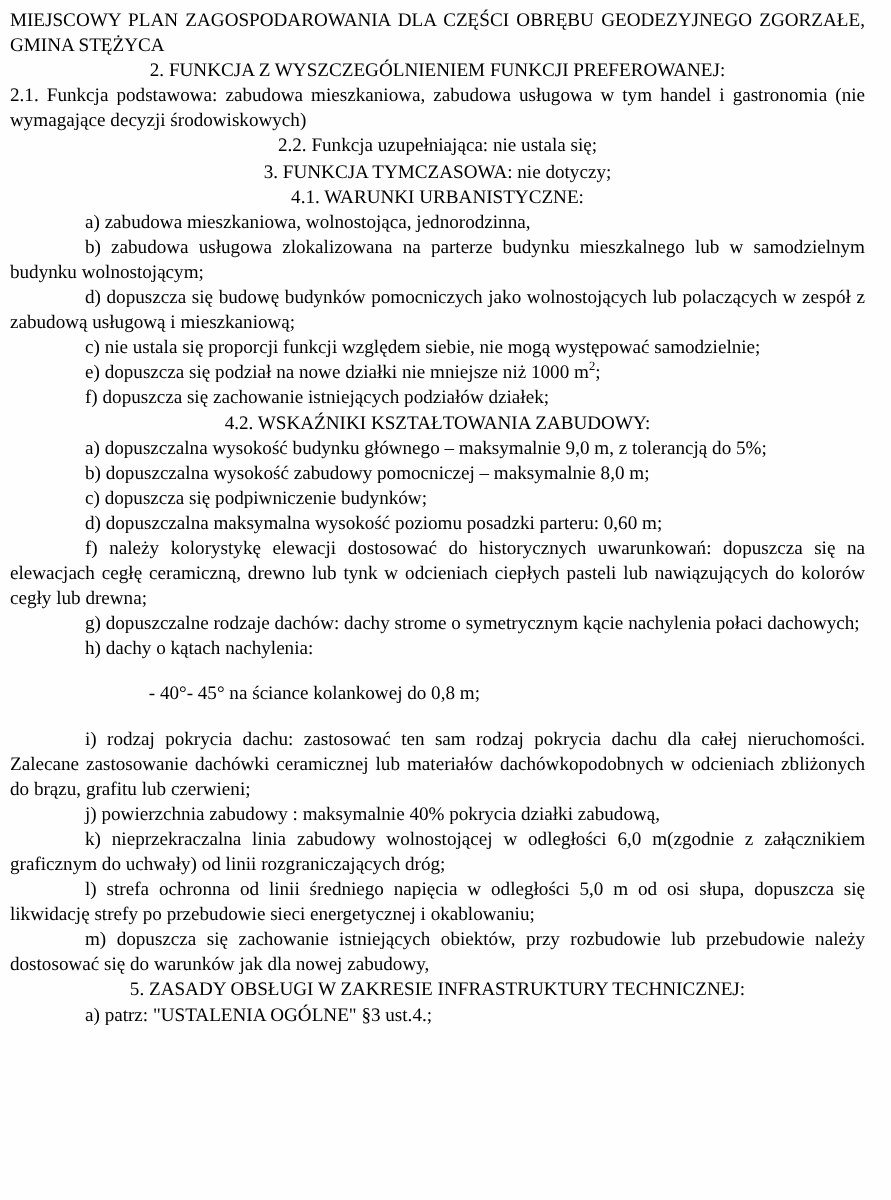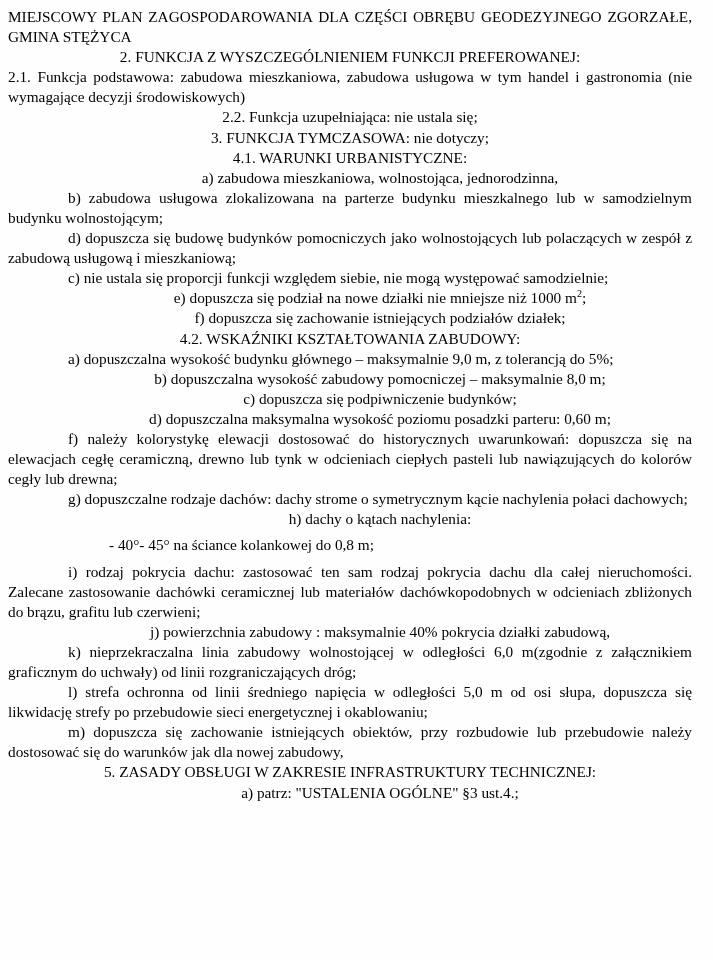--- a/index.html
+++ b/index.html
@@ -37,25 +37,25 @@
   .p.last-left {
     text-align: center;
   }
   
   .item {
     margin: 0;
     text-indent: 60px;
     text-align: justify;
   }
   .item.last-left {
-    text-align: center;
+    text-align: left;
   }
   
   .dash {
-    margin: 6px;
+    margin: 16px;
     text-indent: 95px;
     text-align: left;
   }
   .b {
     font-weight: normal;
   }
   sup {
     font-size: 0.66em;
     line-height: 0;
     vertical-align: super;

